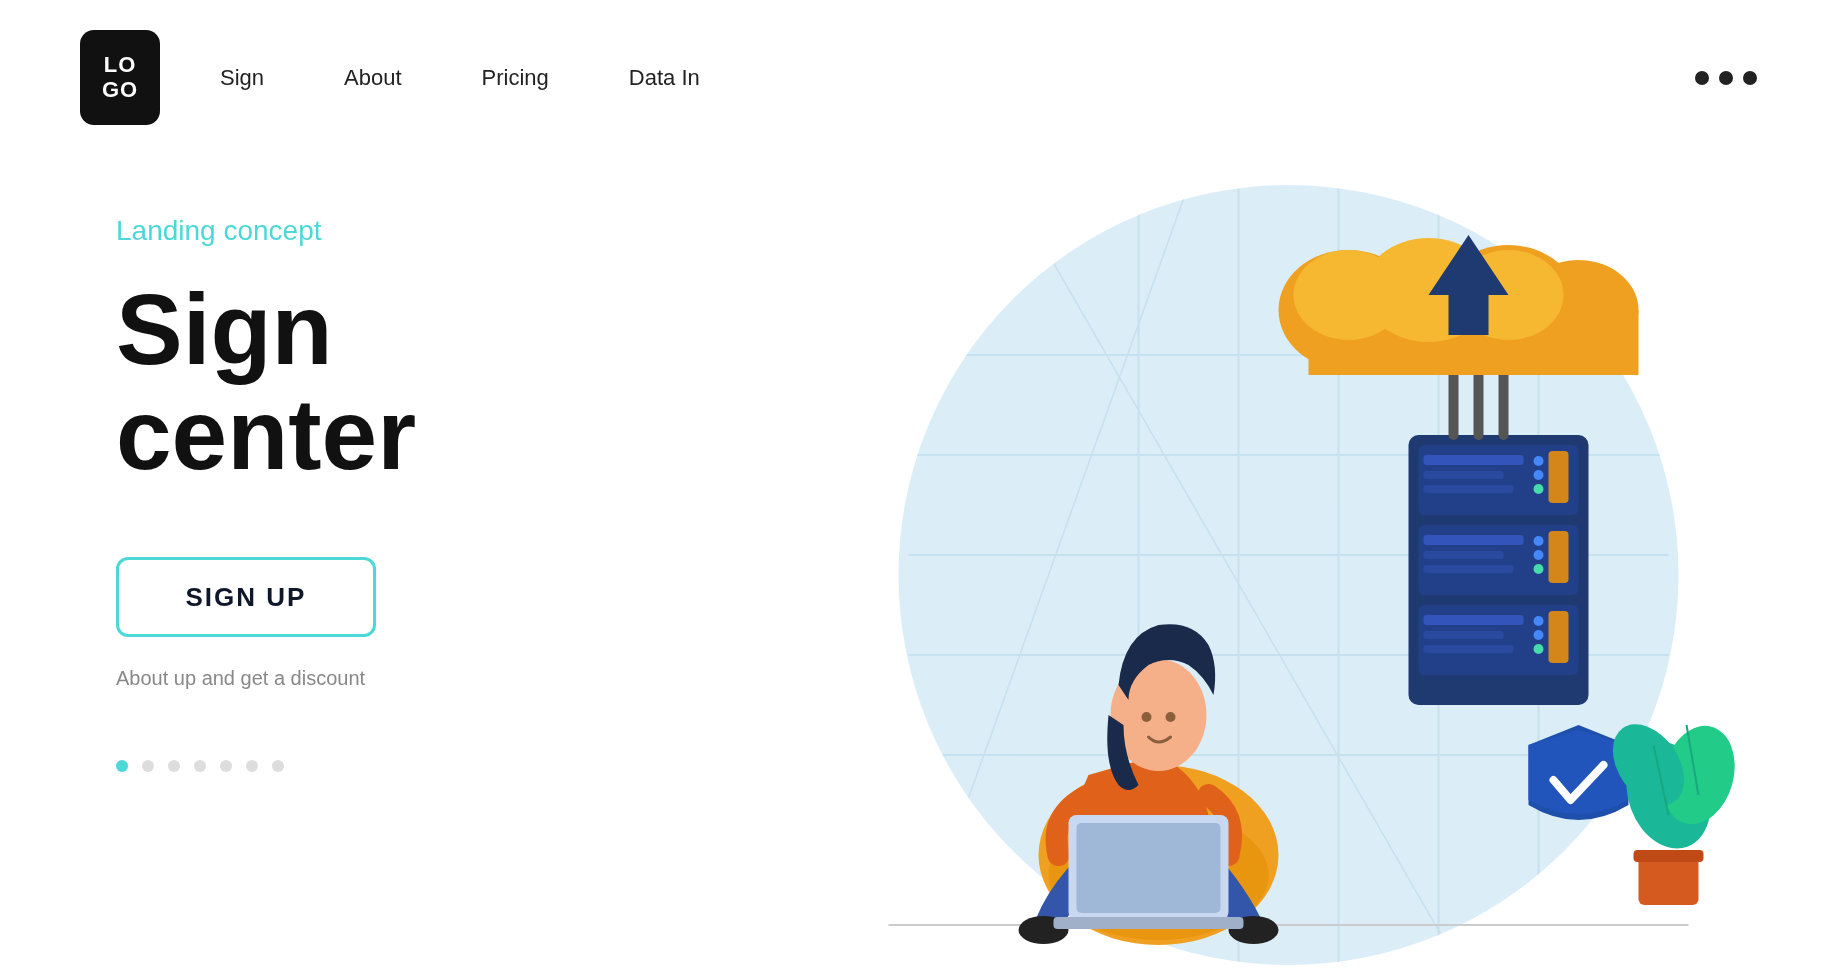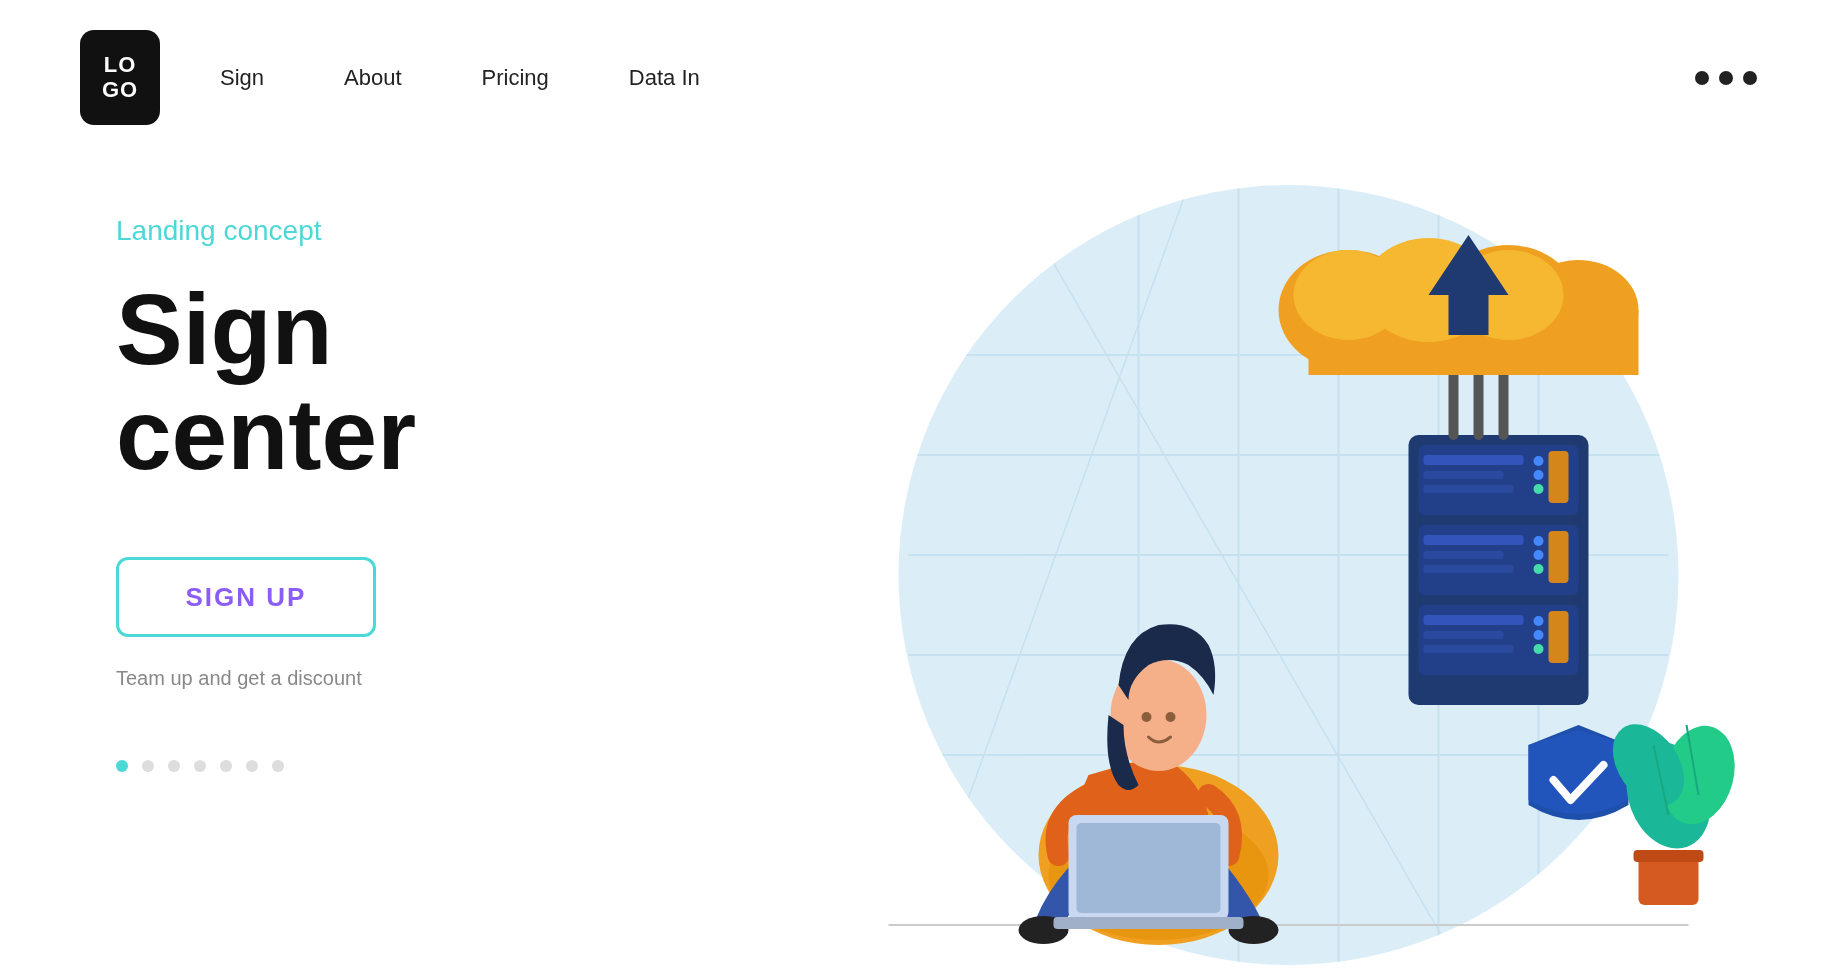--- a/index.html
+++ b/index.html
@@ -100,21 +100,21 @@
       line-height: 1.05;
       margin-bottom: 70px;
     }
 
     .signup-btn {
       width: 260px;
       height: 80px;
       border: 3px solid #4dd8d8;
       border-radius: 12px;
       background: transparent;
-      color: #8b5cf6;
+      color: #0f172a;
       font-size: 26px;
       font-weight: 700;
       letter-spacing: 2px;
       cursor: pointer;
       display: flex;
       align-items: center;
       justify-content: center;
       margin-bottom: 30px;
     }
 
@@ -182,21 +182,21 @@
     <span></span>
   </div>
 </header>
 
 <div class="main-content">
 
   <div class="left-panel">
     <div class="subtitle">Landing concept</div>
     <div class="main-title">Sign center</div>
     <button class="signup-btn">SIGN UP</button>
-    <div class="signup-hint">Team up and get a discount</div>
+    <div class="signup-hint">About up and get a discount</div>
     <div class="dot-row">
       <span></span>
       <span class="inactive"></span>
       <span class="inactive"></span>
       <span class="inactive"></span>
       <span class="inactive"></span>
       <span class="inactive"></span>
       <span class="inactive"></span>
     </div>
   </div>

